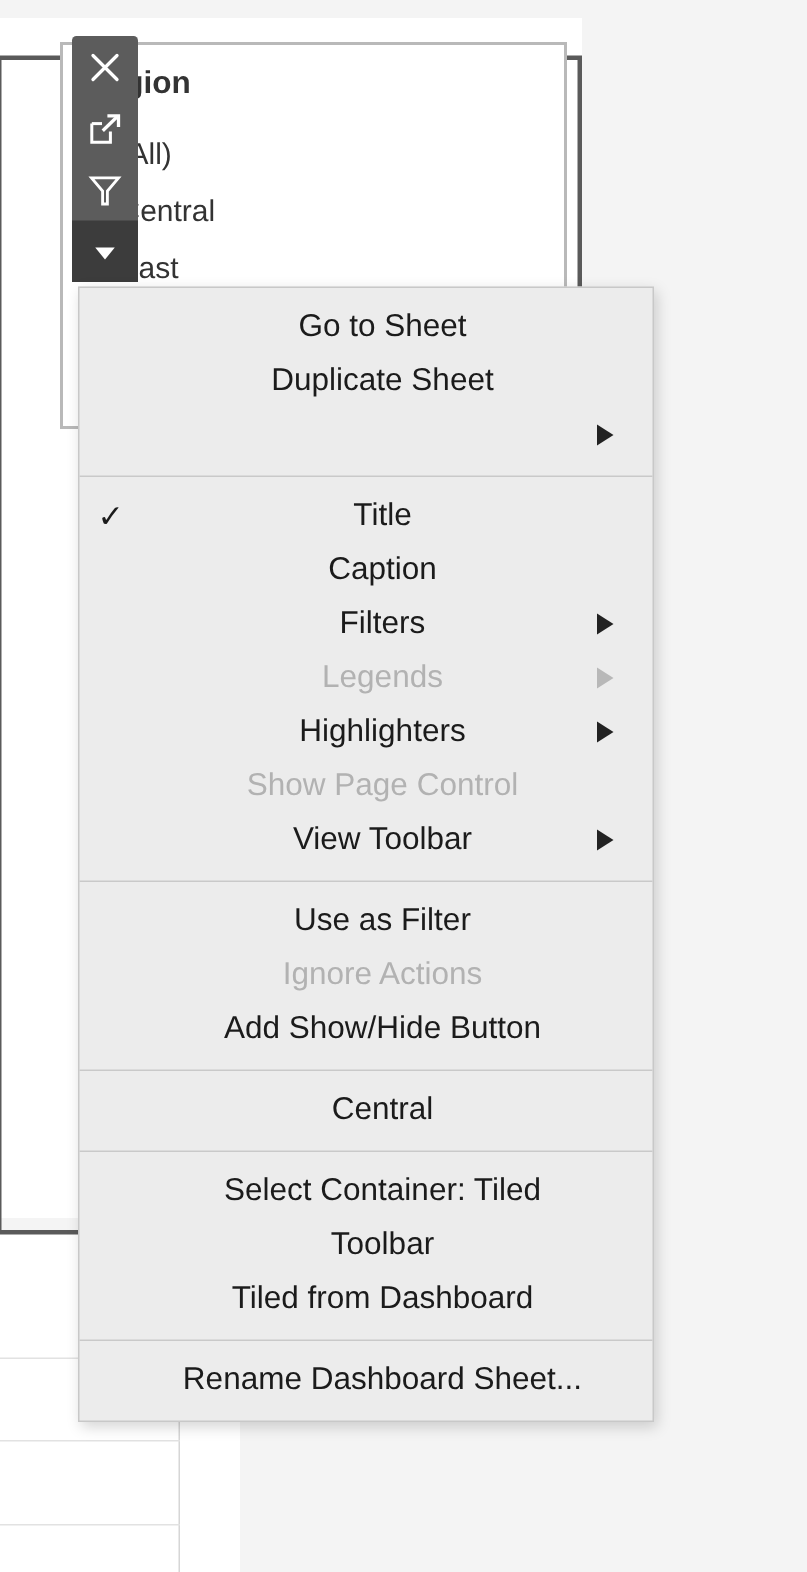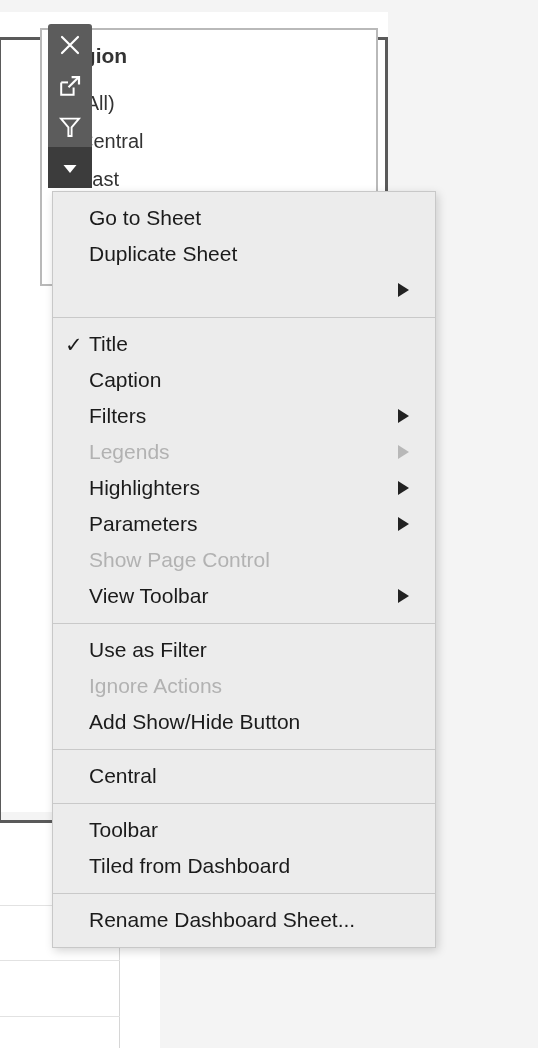--- a/index.html
+++ b/index.html
@@ -155,20 +155,21 @@
   .ctx-item {
     position: relative;
     display: flex;
     align-items: center;
     height: 36px;
     padding: 0 14px 0 36px;
     font-size: 21px;
     color: #1b1b1b;
     white-space: nowrap;
     cursor: default;
+    text-align: center;
   }
   .ctx-item.disabled {
     color: #b2b2b2;
   }
   .ctx-item .label { flex: 1 1 auto; }
   .ctx-check {
     position: absolute;
     left: 12px;
     top: 0;
     height: 36px;
@@ -284,24 +285,20 @@
           <span class="ctx-arrow"></span>
         </div>
         <div class="ctx-item disabled">
           <span class="label">Legends</span>
           <span class="ctx-arrow"></span>
         </div>
         <div class="ctx-item">
           <span class="label">Highlighters</span>
           <span class="ctx-arrow"></span>
         </div>
-        <div class="ctx-item">
-          <span class="label">Parameters</span>
-          <span class="ctx-arrow"></span>
-        </div>
         <div class="ctx-item disabled">
           <span class="label">Show Page Control</span>
         </div>
         <div class="ctx-item">
           <span class="label">View Toolbar</span>
           <span class="ctx-arrow"></span>
         </div>
       </div>
       <div class="ctx-sep"></div>
       <div class="ctx-section">
@@ -317,20 +314,23 @@
       </div>
       <div class="ctx-sep"></div>
       <div class="ctx-section">
         <div class="ctx-item">
           <span class="label">Central</span>
         </div>
       </div>
       <div class="ctx-sep"></div>
       <div class="ctx-section">
         <div class="ctx-item">
+          <span class="label">Select Container: Tiled</span>
+        </div>
+        <div class="ctx-item">
           <span class="label">Toolbar</span>
         </div>
         <div class="ctx-item">
           <span class="label">Tiled from Dashboard</span>
         </div>
       </div>
       <div class="ctx-sep"></div>
       <div class="ctx-section">
         <div class="ctx-item">
           <span class="label">Rename Dashboard Sheet...</span>

